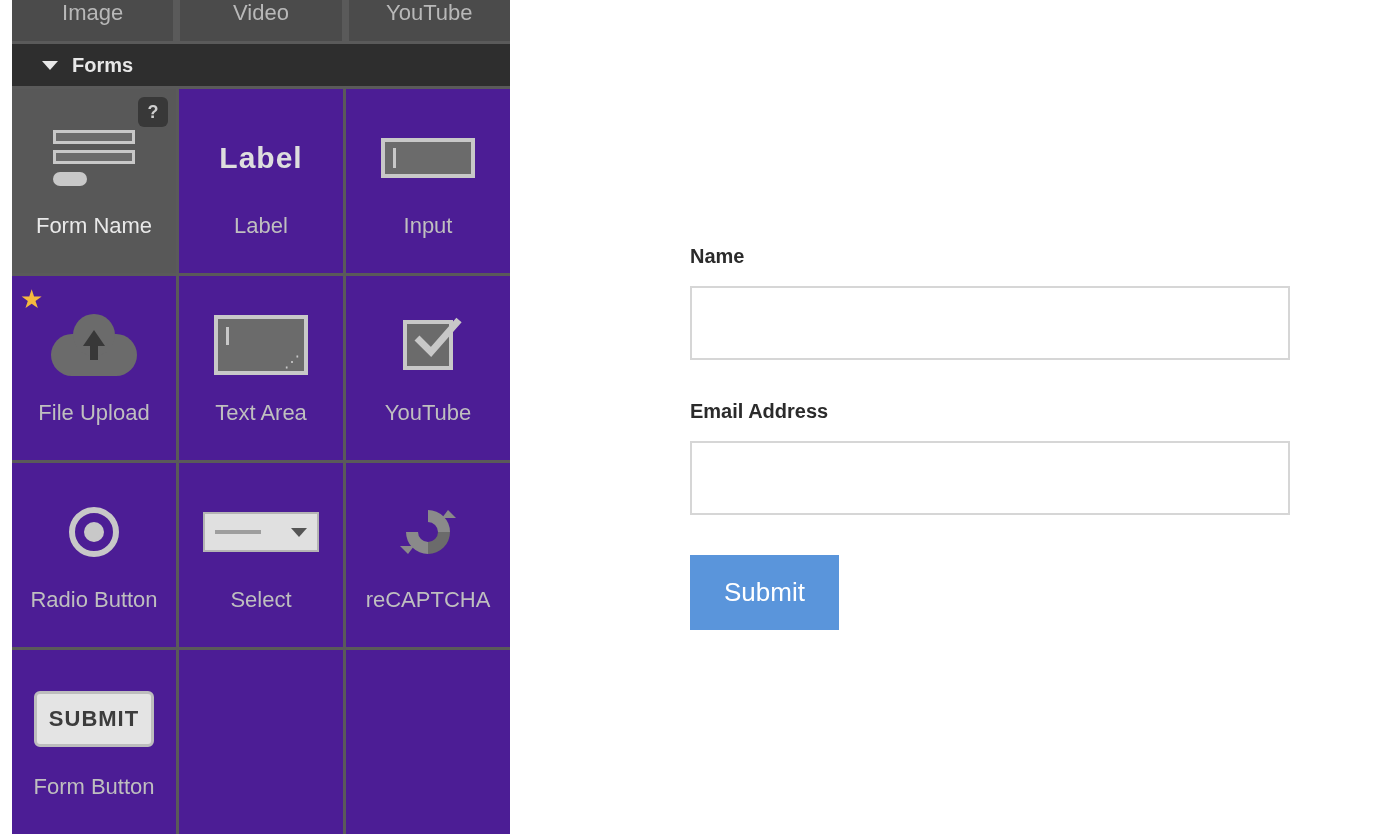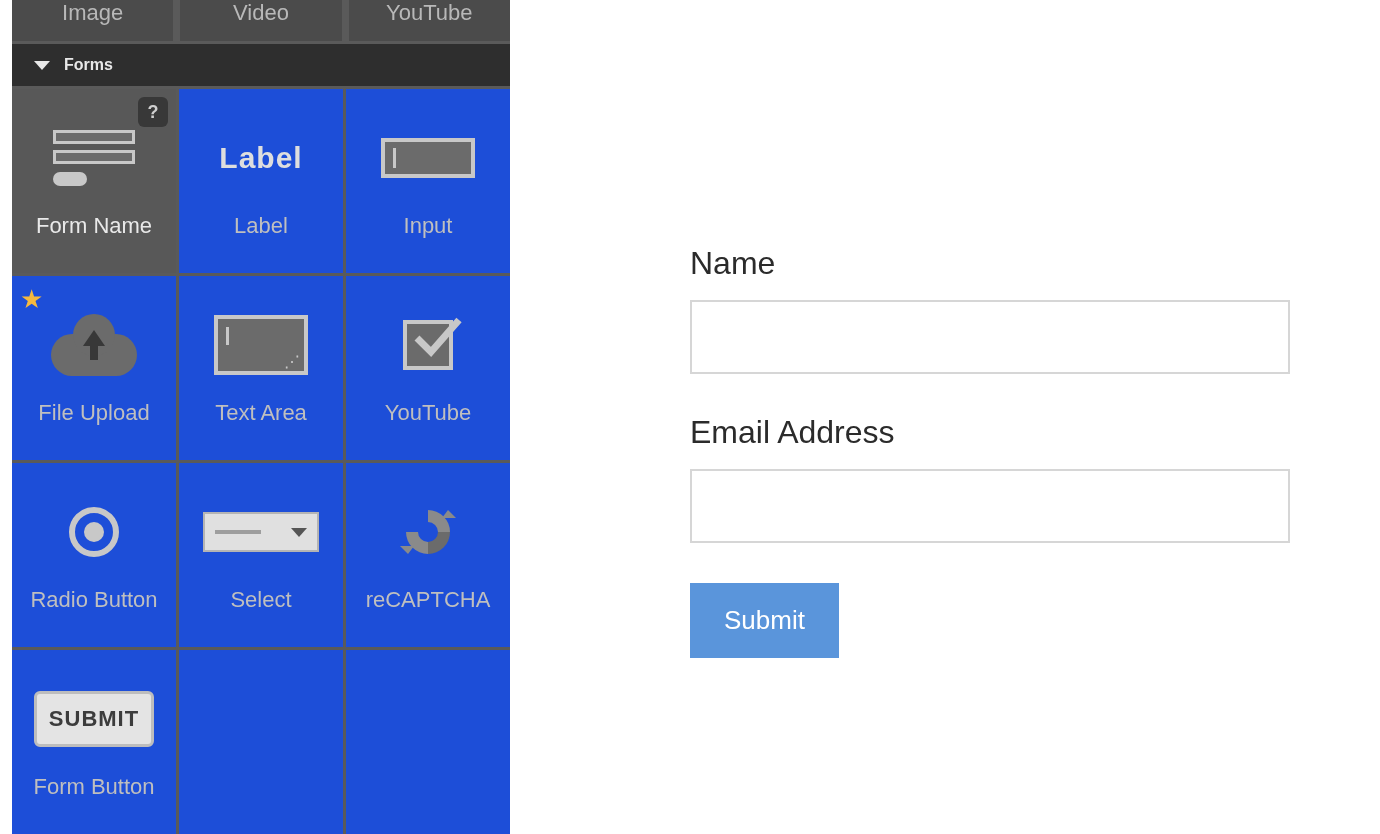--- a/index.html
+++ b/index.html
@@ -24,42 +24,42 @@
     display: flex; align-items: flex-start; justify-content: center;
     font-size: 22px; padding-top: 0;
     cursor: pointer;
   }
 
   .section-header {
     height: 56px;
     background: #2e2e2e;
     color: #e8e8e8;
     display: flex; align-items: center;
-    padding-left: 22px;
-    font-size: 16px; font-weight: 600;
+    padding-left: 30px;
+    font-size: 20px; font-weight: 600;
     gap: 14px;
     border-top: 3px solid #5a5a5a;
     cursor: pointer;
   }
   .section-header .chev {
     width: 0; height: 0;
     border-left: 8px solid transparent;
     border-right: 8px solid transparent;
     border-top: 9px solid #e8e8e8;
   }
 
   .grid {
     display: grid; grid-template-columns: 1fr 1fr 1fr; gap: 3px;
     background: #5a5a5a;
     padding-top: 3px;
   }
   .tile {
     position: relative;
     height: 184px;
-    background: #1d4ed8;
+    background: #4c1d95;
     color: #bfbfbf;
     display: flex; flex-direction: column; align-items: center; justify-content: center;
     gap: 20px;
     cursor: grab;
   }
   .tile.selected { background: #585858; color: #e9e9e9; }
   .tile .caption { font-size: 22px; }
   .tile .icon-area { height: 70px; display:flex; align-items:center; justify-content:center; }
 
   .help-badge {
@@ -105,21 +105,21 @@
   .icon-select .dash{width:46px;height:4px;background:#9e9e9e;}
   .icon-select .tri{width:0;height:0;border-left:8px solid transparent;border-right:8px solid transparent;border-top:9px solid #555;}
 
   .icon-recaptcha svg{display:block;}
 
   .icon-submit {background:#e4e4e4;border:3px solid #bdbdbd;border-radius:6px;padding:12px 12px;color:#3c3c3c;font-weight:800;font-size:22px;letter-spacing:1px;}
 
   
   .canvas { flex:1; background:#fff; padding: 0; position:relative; }
   .form-preview { position:absolute; left:180px; top:245px; width:600px; }
-  .form-preview label { display:block; font-size:32px; font-weight:400; color:#2b2b2b; margin-bottom:18px; }
+  .form-preview label { display:block; font-size:20px; font-weight:700; color:#2b2b2b; margin-bottom:18px; }
   .form-preview .field { margin-bottom:40px; }
   .form-preview input[type=text]{
     width:100%; height:74px; border:2px solid #d6d6d6; background:#fff;
     font-size:22px; padding:0 14px;
   }
   .btn-submit{
     background:#5a95db; color:#fff; border:none;
     font-size:26px; padding:22px 34px; cursor:pointer;
   }
 </style>

